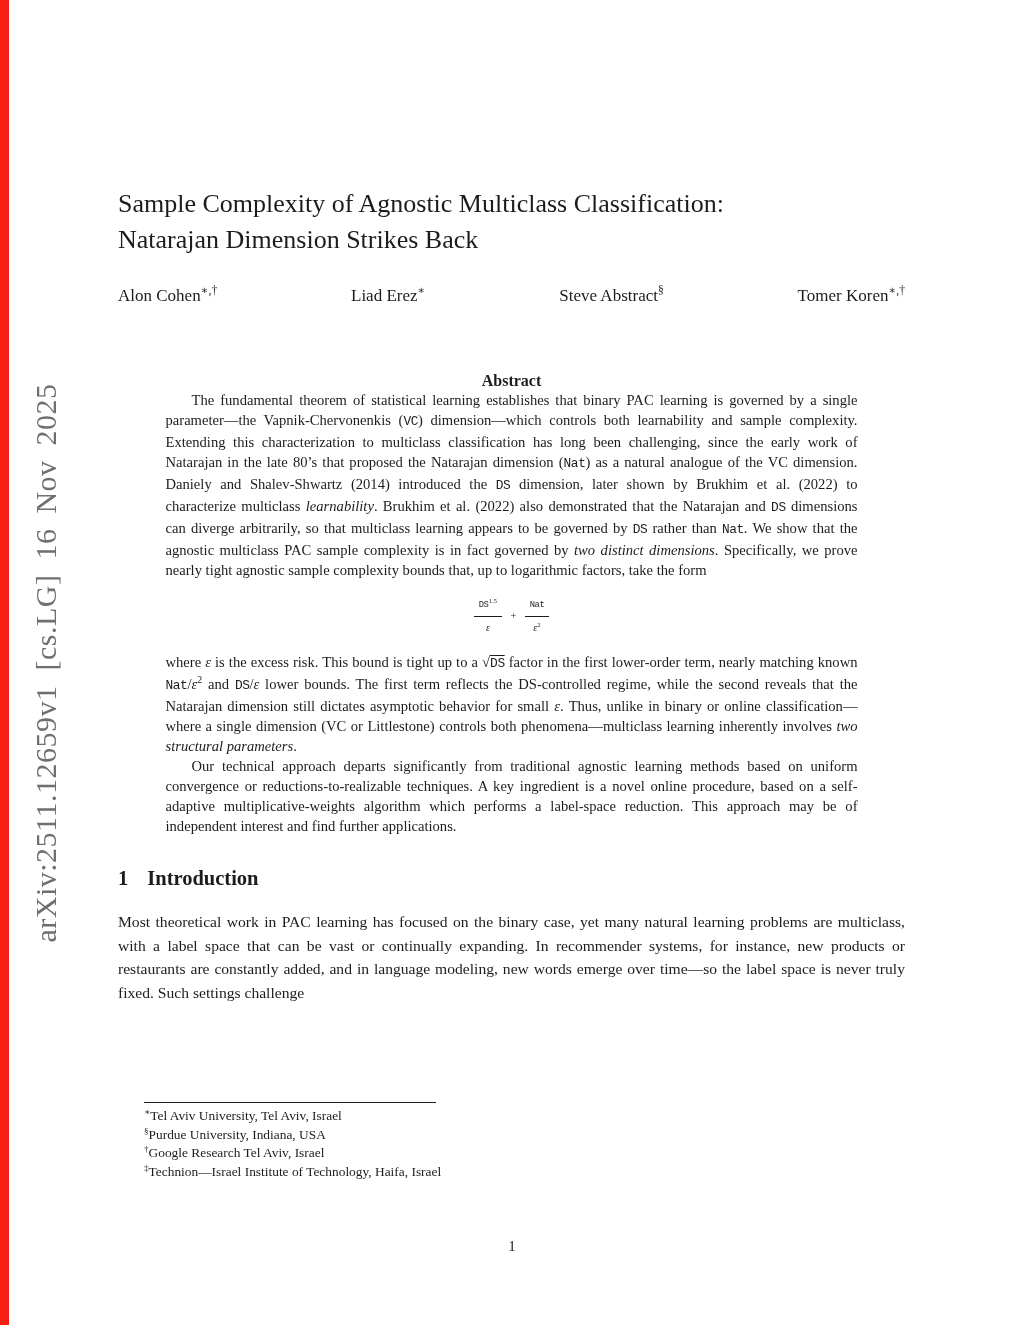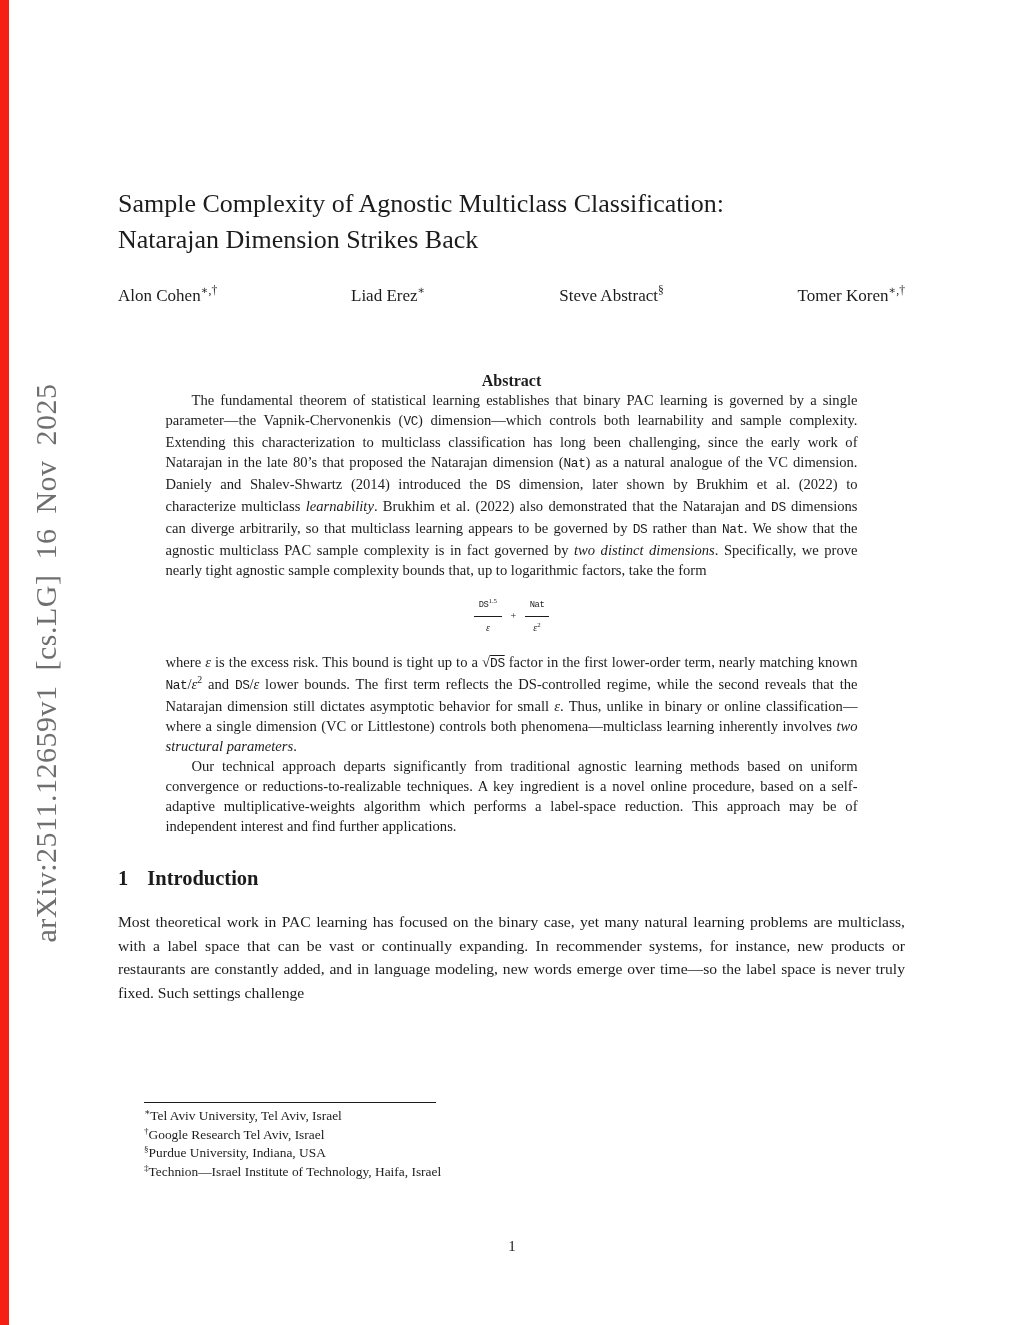--- a/index.html
+++ b/index.html
@@ -177,20 +177,20 @@
       <span class="sec-num">1</span><span>Introduction</span>
     </div>
 
     <p class="body-par">Most theoretical work in PAC learning has focused on the binary case, yet many natural learning problems are multiclass, with a label space that can be vast or continually expanding. In recommender systems, for instance, new products or restaurants are constantly added, and in language modeling, new words emerge over time—so the label space is never truly fixed. Such settings challenge</p>
 
   </div>
 
   <div class="footnotes">
     <hr class="footnote-rule">
     <div class="footnote"><sup>∗</sup><span>Tel Aviv University, Tel Aviv, Israel</span></div>
+    <div class="footnote"><sup>§</sup><span>Purdue University, Indiana, USA</span></div>
     <div class="footnote"><sup>†</sup><span>Google Research Tel Aviv, Israel</span></div>
-    <div class="footnote"><sup>§</sup><span>Purdue University, Indiana, USA</span></div>
     <div class="footnote"><sup>‡</sup><span>Technion—Israel Institute of Technology, Haifa, Israel</span></div>
   </div>
 
   <div class="page-number">1</div>
 
 </div>
 
 </body></html>

